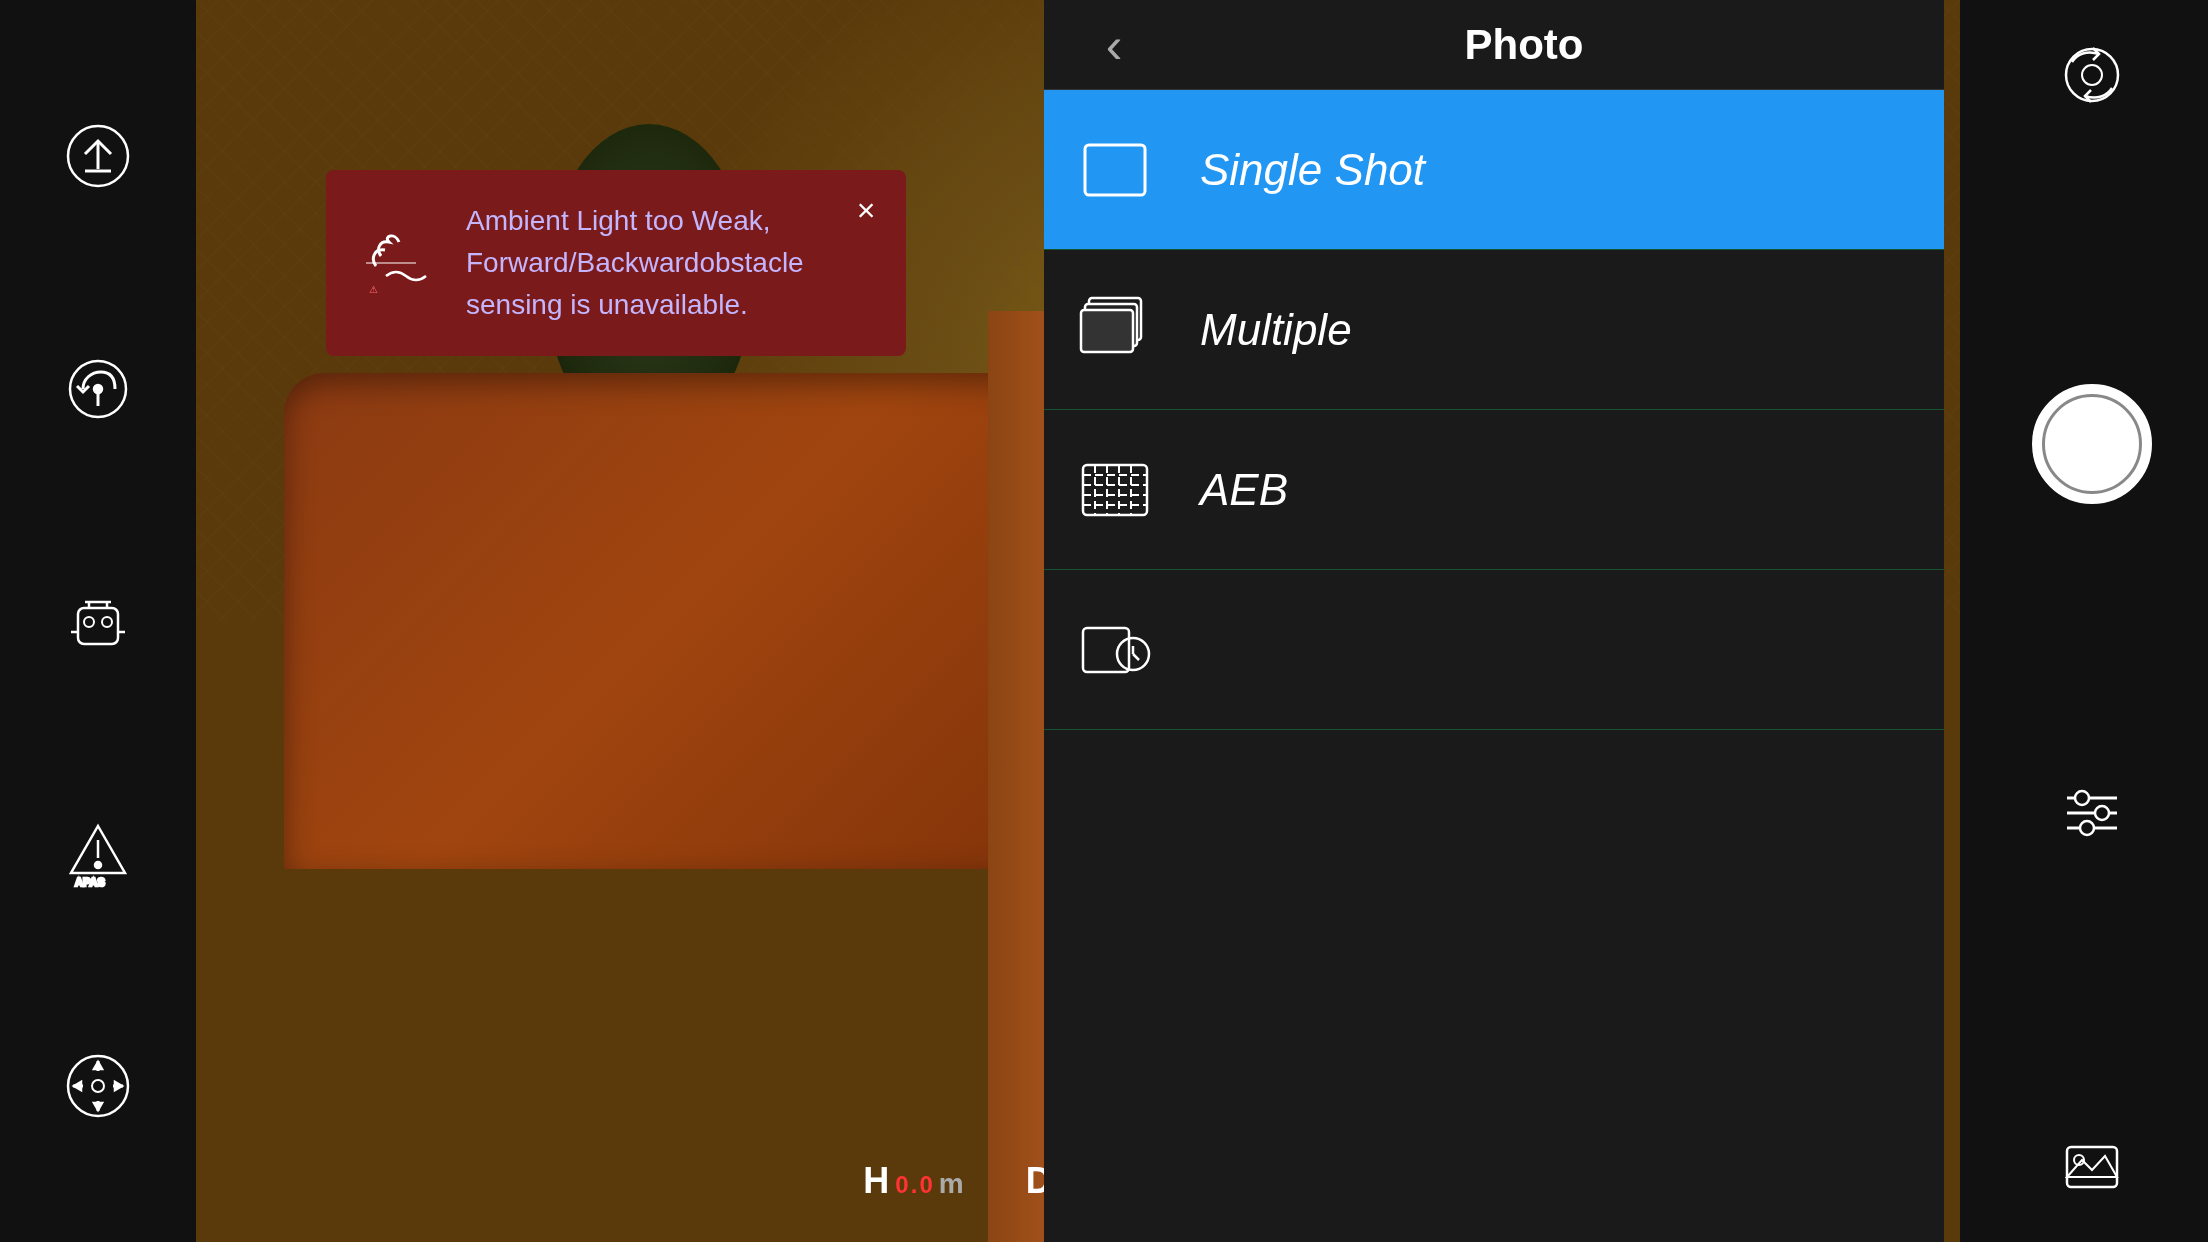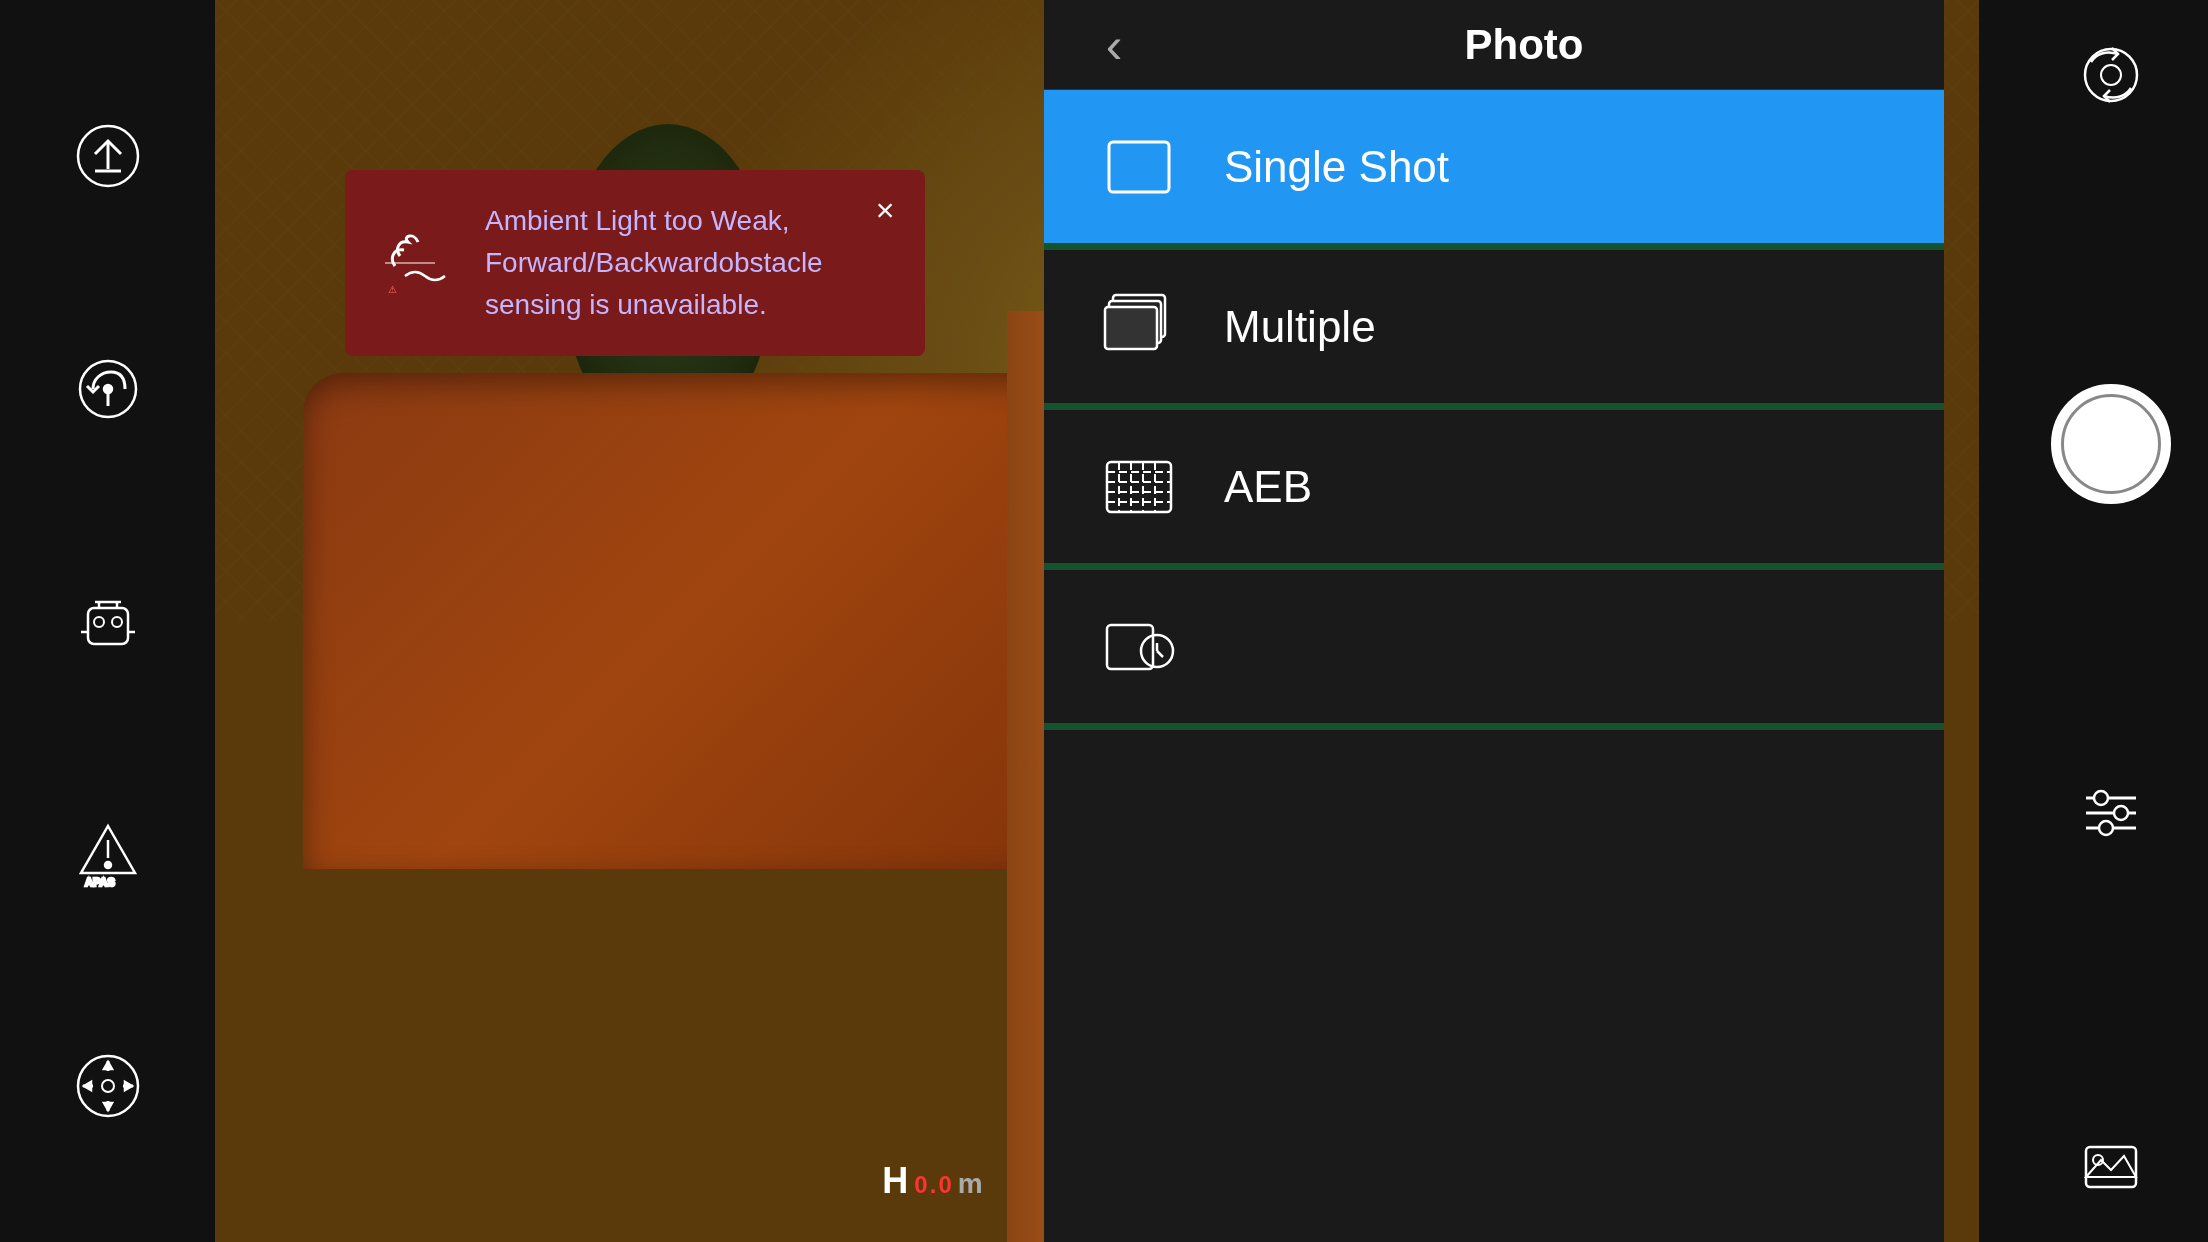--- a/index.html
+++ b/index.html
@@ -9,21 +9,21 @@
       height: 1242px;
       background: #000;
       font-family: 'Arial', sans-serif;
       overflow: hidden;
       display: flex;
       position: relative;
     }
 
     
     .left-sidebar {
-      width: 215px;
+      width: 196px;
       height: 1242px;
       background: #111;
       display: flex;
       flex-direction: column;
       align-items: center;
       justify-content: space-around;
       padding: 40px 0;
       z-index: 10;
       flex-shrink: 0;
     }
@@ -253,24 +253,25 @@
       flex: 1;
       text-align: center;
       color: #fff;
       font-size: 42px;
       font-weight: 700;
     }
 
     .menu-item {
       display: flex;
       align-items: center;
-      padding: 30px 50px;
-      border-bottom: 7px solid #14532d;
+      padding: 30px 26px;
+      border-bottom: 1px solid #14532d;
       cursor: pointer;
       height: 160px;
+      font-style: italic;
     }
 
     .menu-item.active {
       background: #2196F3;
     }
 
     .menu-item-icon {
       width: 90px;
       height: 90px;
       margin-right: 40px;

